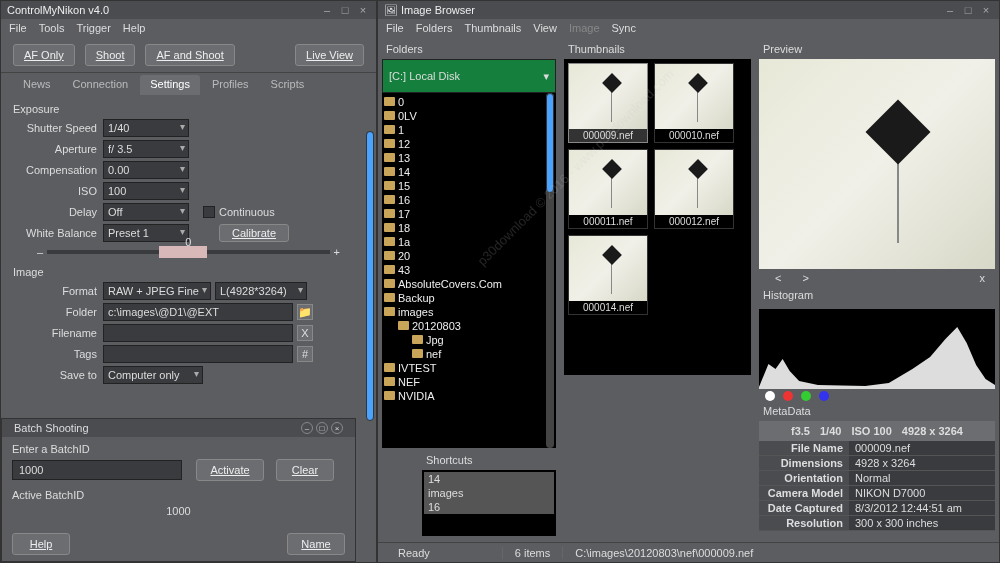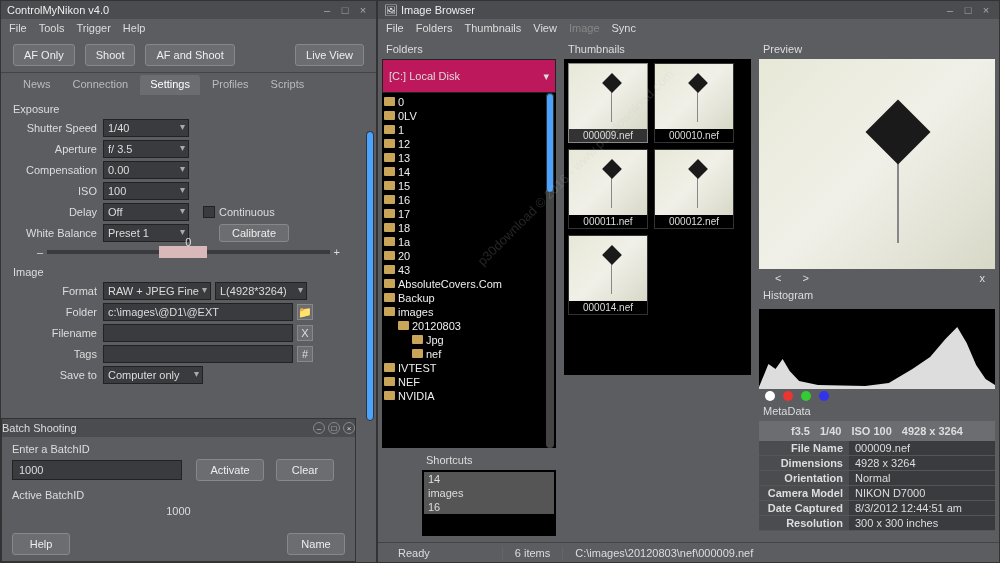--- a/index.html
+++ b/index.html
@@ -6,53 +6,53 @@
 body { background: #5b5d61; color: #ddd; width: 1000px; height: 563px; overflow: hidden; position: relative; }
 .app-window { position: absolute; background: #5b5d61; border: 1px solid #333; }
 .left-app { left: 0; top: 0; width: 377px; height: 563px; }
 .right-app { left: 377px; top: 0; width: 623px; height: 563px; }
 .titlebar { height: 18px; background: #4a4c50; color: #eee; padding: 2px 6px; display: flex; align-items: center; justify-content: space-between; font-size: 11px; }
 .titlebar .controls { display: flex; gap: 4px; }
 .titlebar .controls span { width: 14px; height: 12px; display: flex; align-items: center; justify-content: center; cursor: pointer; color: #aaa; }
 .menubar { height: 18px; background: #5b5d61; display: flex; gap: 12px; padding: 2px 8px; align-items: center; }
 .menubar span { cursor: pointer; color: #ddd; }
 .toolbar { height: 36px; display: flex; gap: 10px; padding: 6px 12px; align-items: center; background: #5b5d61; border-bottom: 1px solid #444; }
-.btn { background: #6b6d71; border: 1px solid #888; border-radius: 3px; padding: 4px 10px; color: #eee; cursor: pointer; font-size: 11px; }
+.btn { background: #6b6d71; border: 1px solid #888; border-radius: 3px; padding: 4px 10px; color: #eee; cursor: pointer; font-size: 11px; text-decoration: underline; }
 .btn.small { padding: 2px 0; }
 .tabbar { height: 22px; display: flex; gap: 2px; padding: 2px 12px 0 12px; background: #5b5d61; }
 .tab { padding: 3px 10px; cursor: pointer; color: #bbb; border-radius: 3px 3px 0 0; }
 .tab.active { background: #6b6d71; color: #fff; }
 .panel { padding: 4px 12px; background: #5b5d61; }
 .section-title { color: #ddd; margin: 4px 0; font-size: 11px; }
 .row { display: flex; align-items: center; margin: 3px 0; }
 .row label { width: 90px; text-align: right; padding-right: 6px; color: #ddd; }
 .row label.disabled { color: #888; }
 .select, .input { background: #3a3b3e; border: 1px solid #222; color: #ddd; padding: 2px 4px; height: 18px; font-size: 11px; }
 .select { width: 86px; appearance: none; position: relative; }
 .select-wrap { position: relative; display: inline-block; }
 .select-wrap::after { content: "▾"; position: absolute; right: 4px; top: 2px; color: #aaa; pointer-events: none; font-size: 10px; }
 .checkbox { width: 12px; height: 12px; background: #3a3b3e; border: 1px solid #222; margin-right: 4px; }
 .slider-track { flex: 1; height: 4px; background: #3a3b3e; position: relative; margin: 0 4px; }
 .slider-thumb { position: absolute; width: 48px; height: 12px; background: #d8b8b8; top: -4px; left: 48%; transform: translateX(-50%); }
 .scrollbar-v { position: absolute; right: 2px; top: 36px; width: 8px; height: calc(100% - 40px); background: #444; border-radius: 4px; }
 .scrollbar-v .thumb { width: 8px; background: #4aa3ff; border-radius: 4px; }
 
 .batch-panel { position: absolute; bottom: 0; left: 0; width: 355px; background: #5b5d61; border: 1px solid #333; }
-.batch-title { background: #4a4c50; padding: 3px 0; display: flex; justify-content: space-between; align-items: flex-start; }
+.batch-title { background: #4a4c50; padding: 3px 12px; display: flex; justify-content: space-between; align-items: flex-start; }
 .batch-title .ctrls { display: flex; gap: 3px; }
 .batch-title .ctrls span { width: 12px; height: 12px; border: 1px solid #888; border-radius: 50%; display: flex; align-items: center; justify-content: center; font-size: 8px; cursor: pointer; }
 .batch-body { padding: 6px 10px; }
 .batch-body .row { margin: 4px 0; }
 .batch-input { background: #3a3b3e; border: 1px solid #222; color: #ddd; width: 170px; height: 20px; padding: 2px 6px; }
 .batch-footer { display: flex; justify-content: space-between; padding: 6px 10px; }
 
 .right-app .content { display: flex; height: calc(100% - 58px); }
 .folders-panel { width: 182px; padding: 4px; display: flex; flex-direction: column; }
 .panel-label { color: #ddd; margin: 2px 0 4px 4px; }
-.combo { background: #be185d; border: 1px solid #222; color: #ddd; padding: 16px 6px; height: 18px; display: flex; justify-content: space-between; align-items: center; }
+.combo { background: #15803d; border: 1px solid #222; color: #ddd; padding: 16px 6px; height: 18px; display: flex; justify-content: space-between; align-items: center; }
 .folder-tree { background: #000; flex: 1; overflow: hidden; padding: 2px; position: relative; }
 .folder-item { color: #eee; padding: 1px 0 1px 14px; position: relative; cursor: pointer; white-space: nowrap; }
 .folder-item::before { content: ""; position: absolute; left: 0; top: 2px; width: 11px; height: 9px; background: #c9a55a; border-radius: 1px; }
 .folder-item.indent1 { padding-left: 28px; }
 .folder-item.indent1::before { left: 14px; }
 .folder-item.indent2 { padding-left: 42px; }
 .folder-item.indent2::before { left: 28px; }
 .shortcuts-panel { margin-top: 4px; padding-left: 40px; }
 .shortcuts-list { background: #000; height: 66px; padding: 2px; }
 .shortcut-item { background: #555; color: #ddd; padding: 1px 4px; margin: 0; }

